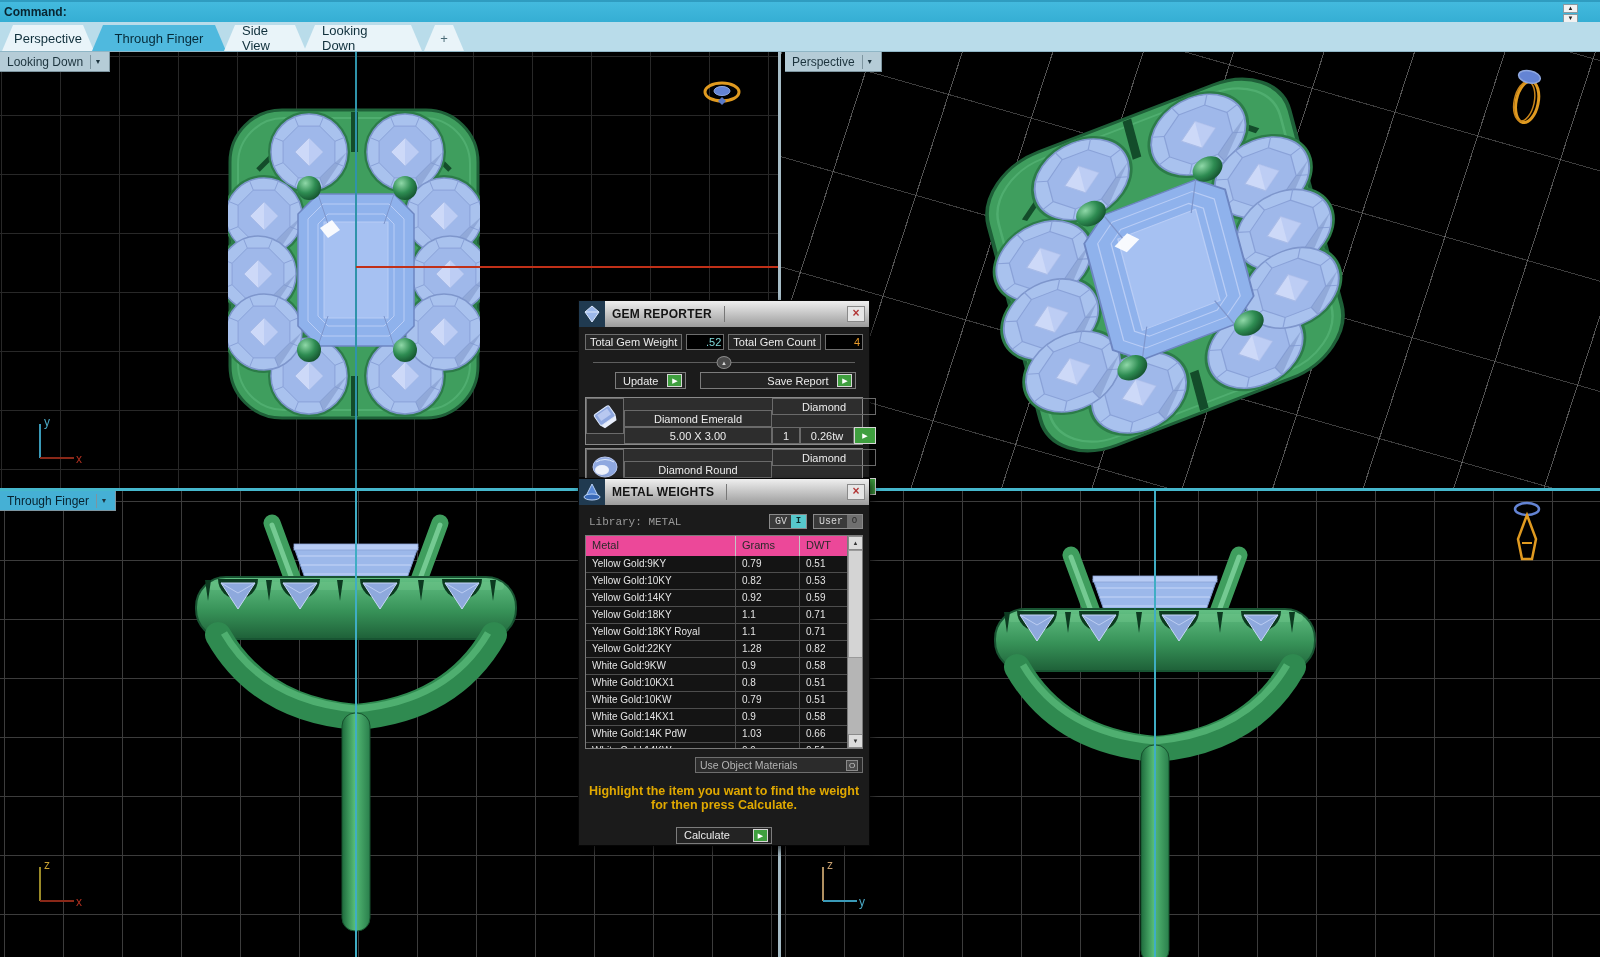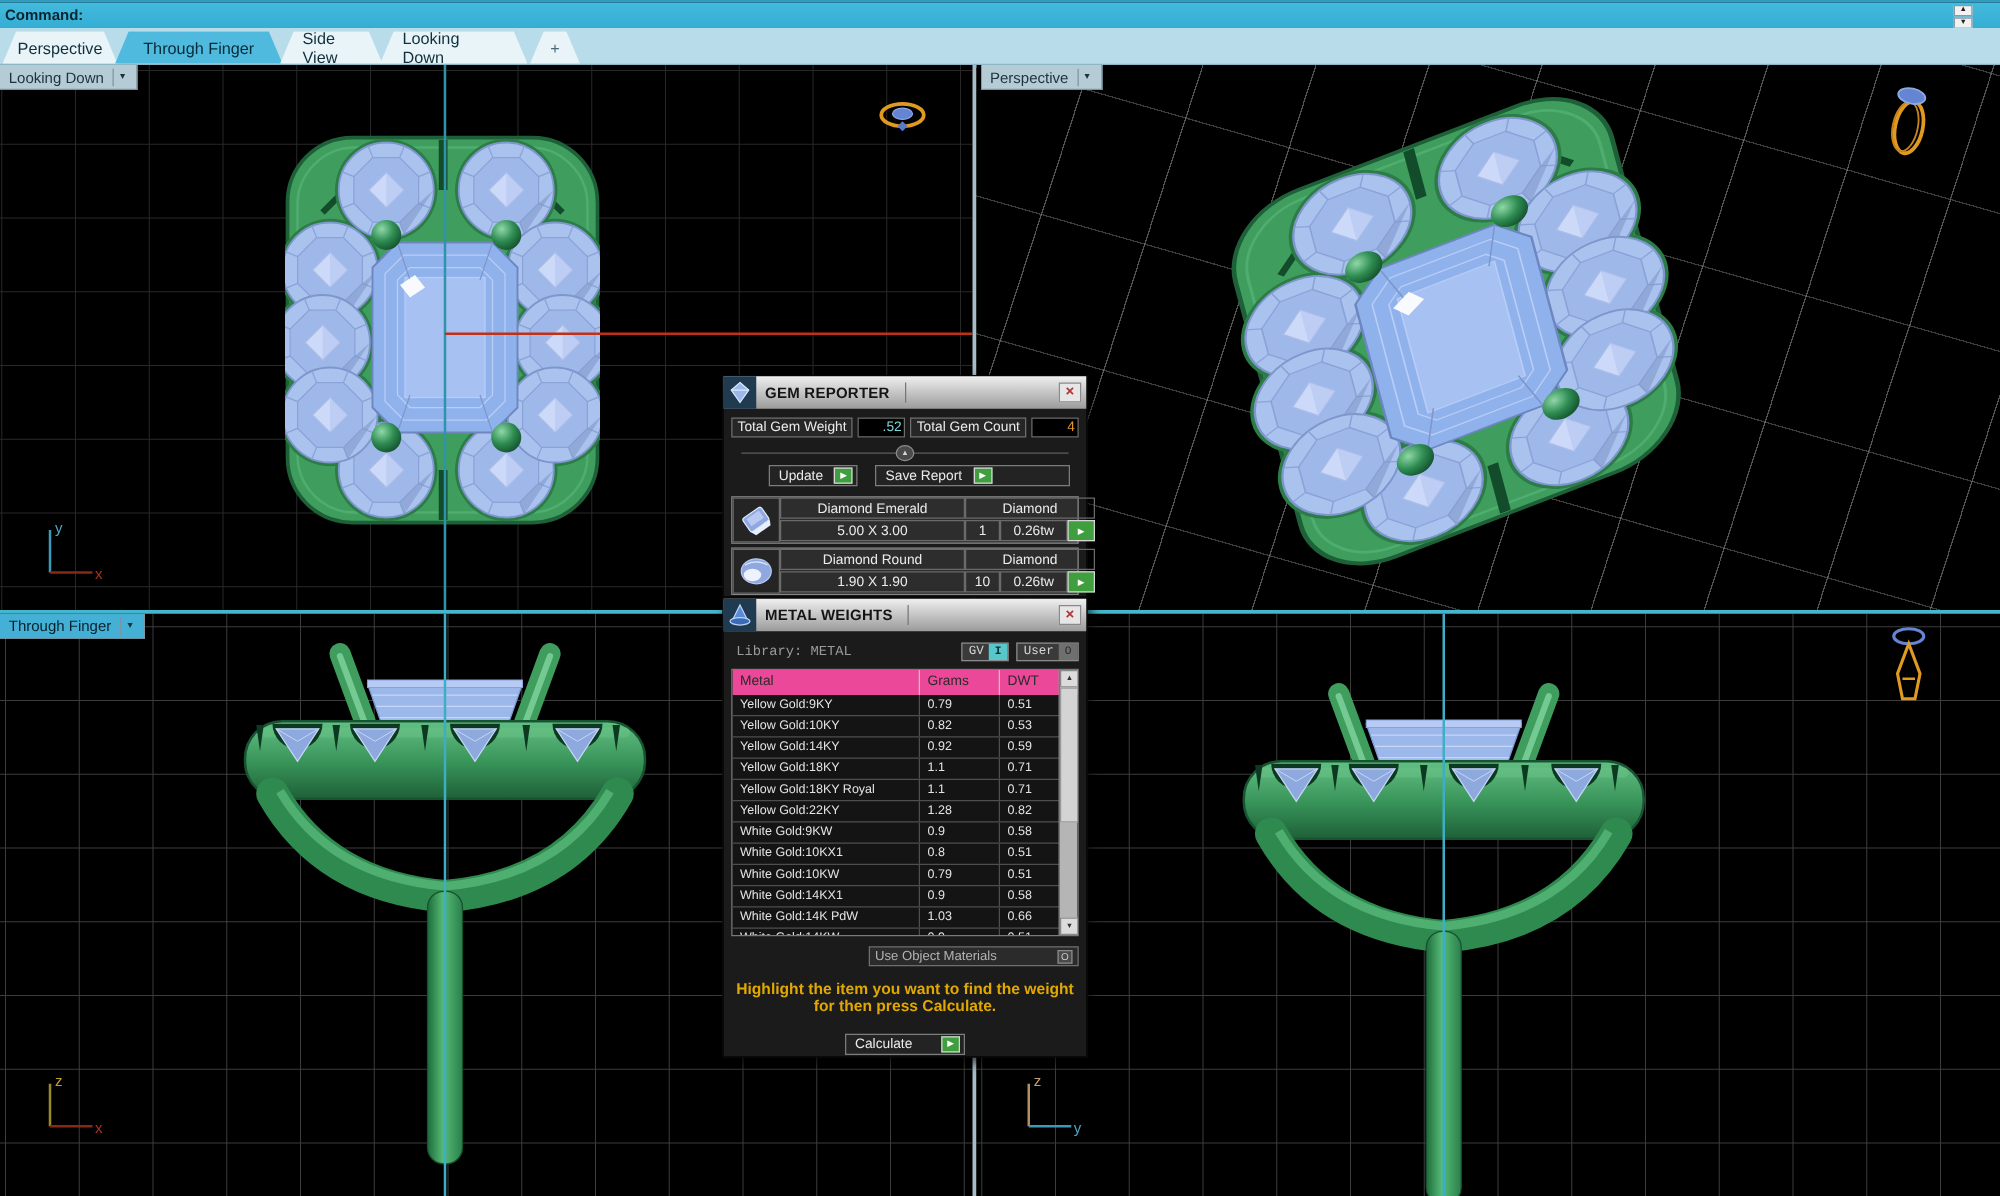--- a/index.html
+++ b/index.html
@@ -68,21 +68,21 @@
   .btn-row { display:flex; gap:14px; padding:2px 6px 8px 36px; }
   .gbtn { display:flex; align-items:center; background:#232323; border:1px solid #7c7c7c;
     color:#ececec; font-size:11px; padding:1px 3px 1px 7px; }
   .gbtn .play { width:15px; height:13px; margin-left:9px; background:#3f9f3f; border:1px solid #d6d6d6;
     color:#fff; font-size:7px; line-height:12px; text-align:center; }
   .gemrow { display:grid; grid-template-columns:38px 148px 28px 54px 22px; margin:0 6px 3px 6px;
     border:1px solid #8a8a8a; background:#2d2d2d; }
   .gemrow .cell { border:1px solid #6a6a6a; color:#ececec; font-size:11px; text-align:center;
     display:flex; align-items:center; justify-content:center; height:17px; }
   .gemrow .iconcell { grid-row:1/3; height:36px; background:#242424; }
-  .gemrow .gname { grid-column:2/3; }
+  .gemrow .gname { grid-column:2/3;margin-top:12px; }
   .gemrow .gtype { grid-column:3/6; }
   .gemrow .gplay { background:#3f9f3f; color:#fff; font-size:7px; border:1px solid #d6d6d6; }
 
   
   .lib-row { display:flex; align-items:center; padding:9px 6px 6px 10px;font-family:Liberation Mono, monospace; }
   .lib-row .libtxt { color:#9a9a9a; font-size:11px; }
   .toggles { margin-left:auto; display:flex; gap:6px; }
   .toggle { display:flex; align-items:center; border:1px solid #8a8a8a; background:#3a3a3a;
     color:#d6d6d6; font-size:10px; padding:0 0 0 5px; height:15px; }
   .toggle .st-on { width:15px; height:13px; margin-left:4px; background:#56c8cc; color:#0a2a2a;
@@ -368,21 +368,21 @@
     </div>
     <div class="collapse">
       <div class="line"></div>
       <div class="knob">▲</div>
     </div>
     <div class="btn-row">
       <div class="gbtn">
         <span>Update</span>
         <span class="play">▶</span>
       </div>
-      <div class="gbtn" style="width:156px; justify-content:flex-start;">
+      <div class="gbtn" style="width:156px; justify-content:flex-end;">
         <span>Save Report</span>
         <span class="play">▶</span>
       </div>
     </div>
 
     <div class="gemrow">
       <div class="cell iconcell">
         <svg width="28" height="28">
             <g transform="rotate(-35 14 14)">
               <rect x="5" y="7" width="18" height="13" rx="2" fill="#8fa8e0" stroke="#dce8fc" stroke-width="1"></rect>

